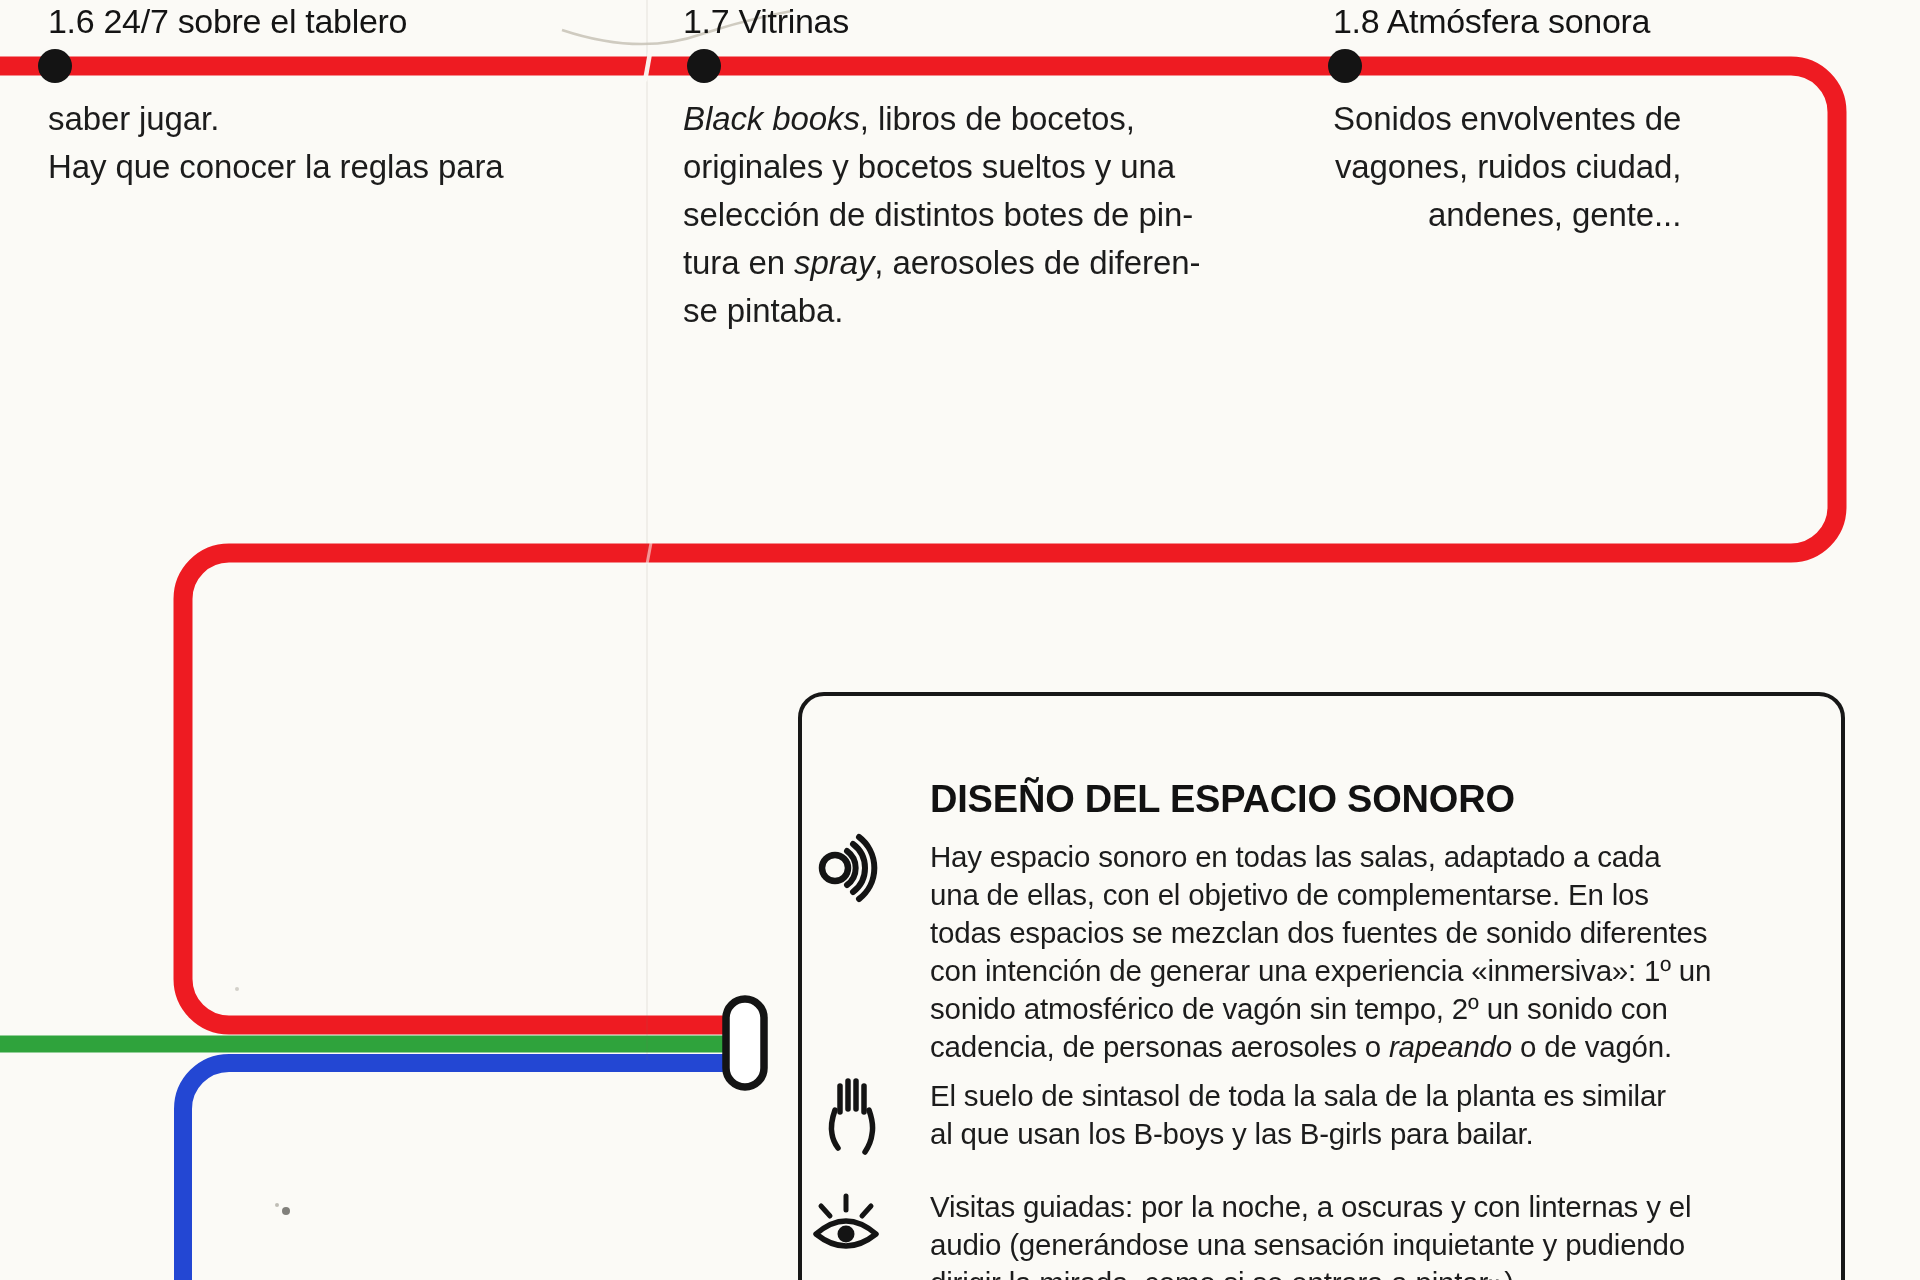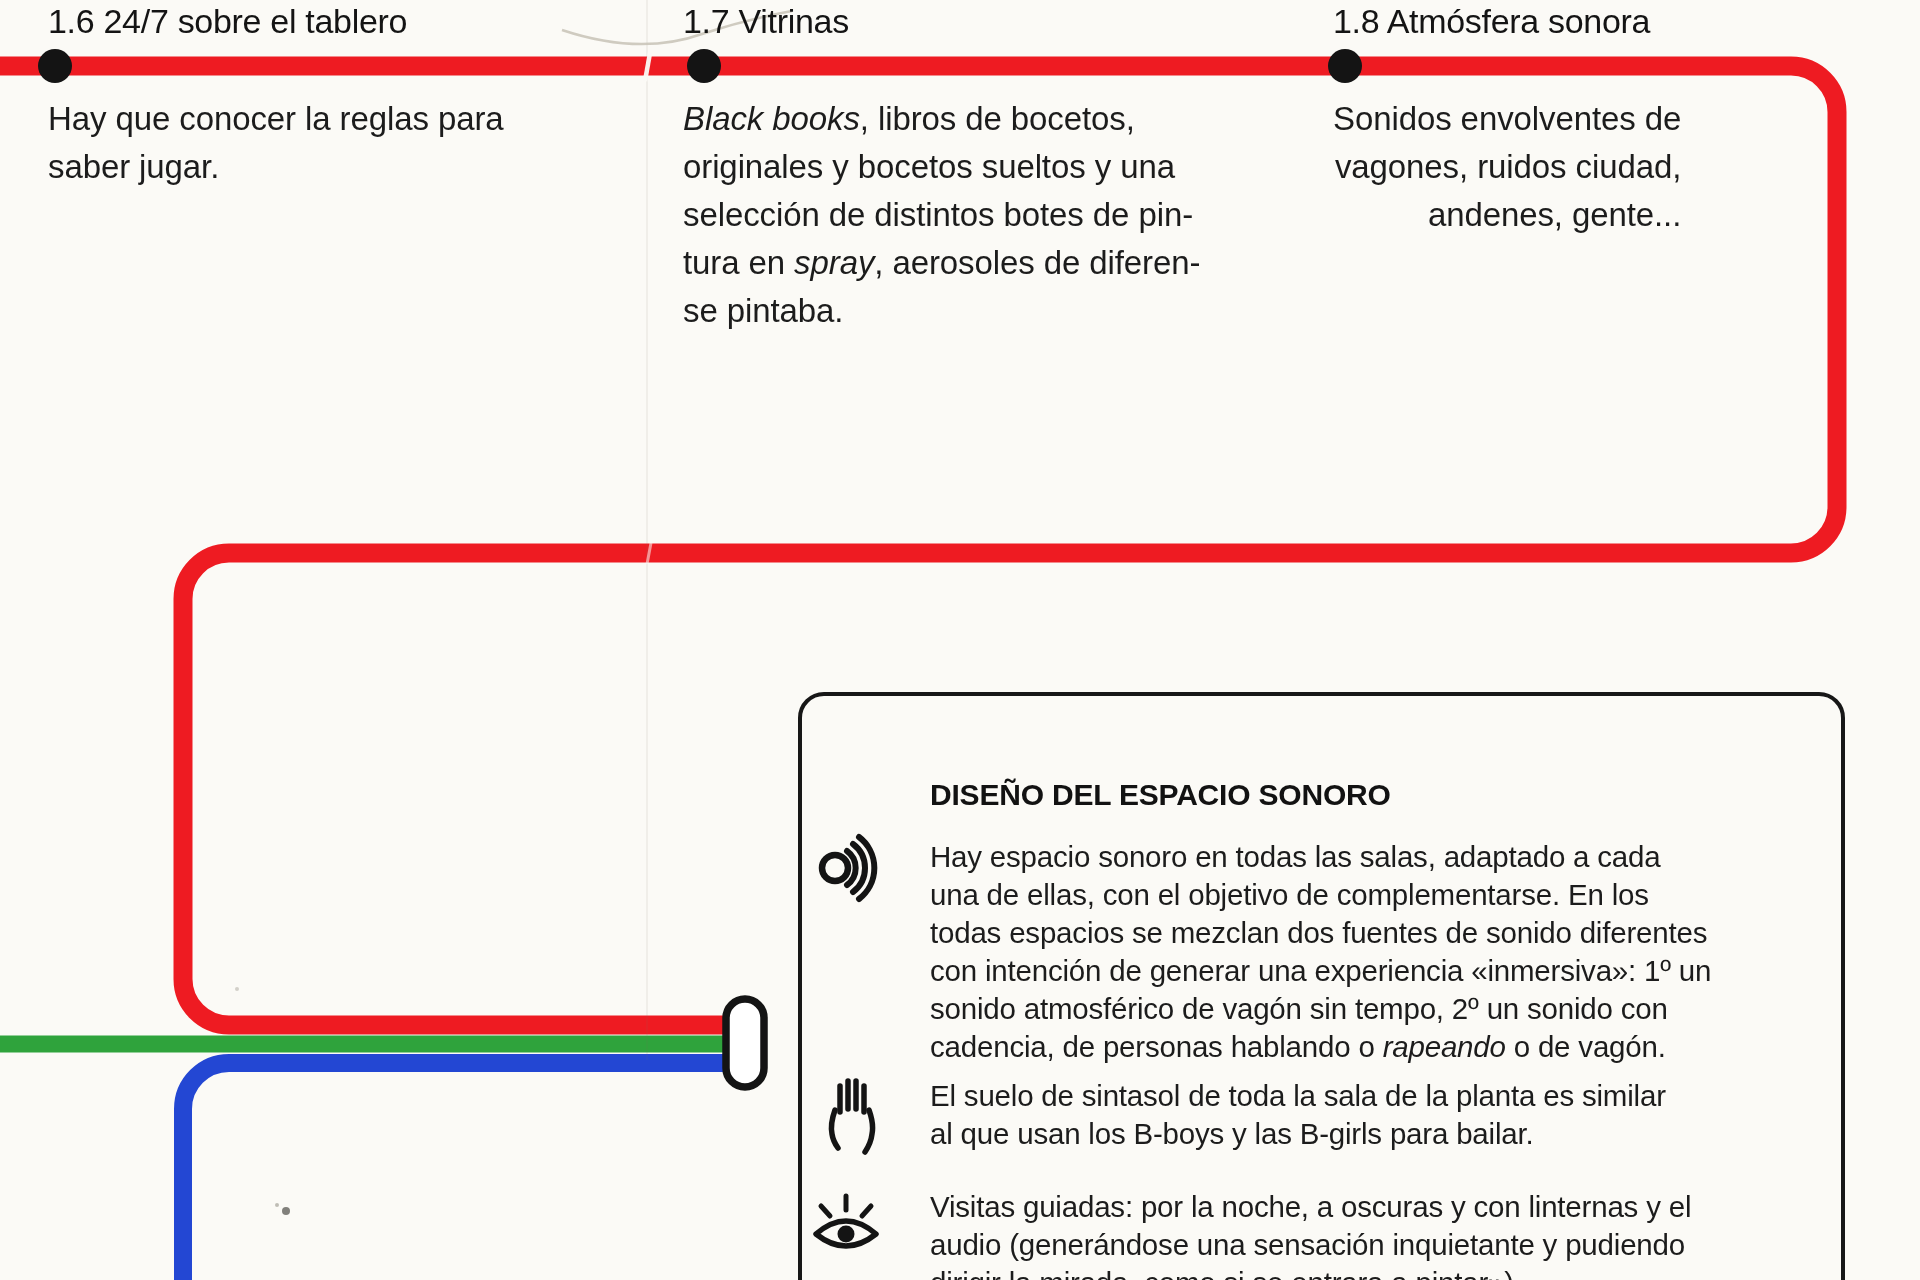--- a/index.html
+++ b/index.html
@@ -25,21 +25,21 @@
   .tline{white-space:nowrap;}
   .tline span{white-space:pre;}
   .it{font-style:italic;}
   
   #info-box{
     left:798px;top:692px;width:1039px;height:690px;
     border:4.5px solid #171717;border-radius:26px;
     background:transparent;
   }
   .box-title{
-    font-size:30px;font-weight:bold;letter-spacing:-0.2px;color:#121212;
+    font-size:38px;font-weight:bold;letter-spacing:-0.2px;color:#121212;
     white-space:nowrap;
   }
   .box-text{
     font-size:29.5px;line-height:38px;letter-spacing:-0.2px;color:#1c1c1c;
   }
   .icon-svg{display:block;}
 </style>
 </head>
 <body>
 
@@ -63,22 +63,22 @@
   <path d="M 562 30 Q 640 56 702 34 Q 748 19 792 11" fill="none" stroke="#c7c2b6" stroke-width="2.5" opacity="0.85"></path>
   <circle cx="286" cy="1211" r="4" fill="#63625c" opacity="0.8"></circle>
   <circle cx="277" cy="1205" r="2" fill="#98948a" opacity="0.6"></circle>
   <circle cx="237" cy="989" r="2" fill="#aaa59b" opacity="0.5"></circle>
 </svg>
 
 <div class="abs" style="left:48px;top:2px;">
   <div class="station-title">1.6 24/7 sobre el tablero</div>
 </div>
 <div class="abs station-body" style="left:48px;top:95px;">
+    <div class="tline"><span>saber jugar.</span></div>
     <div class="tline"><span>Hay que conocer la reglas para</span></div>
-    <div class="tline"><span>saber jugar.</span></div>
   </div>
 
 <div class="abs" style="left:683px;top:2px;">
   <div class="station-title">1.7 Vitrinas</div>
 </div>
 <div class="abs station-body" style="left:683px;top:95px;">
     <div class="tline"><span class="it">Black books</span><span>, libros de bocetos,</span></div>
     <div class="tline"><span>originales y bocetos sueltos y una</span></div>
     <div class="tline"><span>selección de distintos botes de pin-</span></div>
     <div class="tline"><span>tura en </span><span class="it">spray</span><span>, aerosoles de diferen-</span></div>
@@ -104,21 +104,21 @@
       <path d="M 37 12 A 30 30 0 0 1 37 60" fill="none" stroke="#141414" stroke-width="6" stroke-linecap="round"></path>
       <path d="M 43 5 A 39 39 0 0 1 43 67" fill="none" stroke="#141414" stroke-width="6" stroke-linecap="round"></path>
     </svg>
   </div>
   <div class="abs box-text" style="left:128px;top:142px;">
       <div class="tline"><span>Hay espacio sonoro en todas las salas, adaptado a cada</span></div>
       <div class="tline"><span>una de ellas, con el objetivo de complementarse. En los</span></div>
       <div class="tline"><span>todas espacios se mezclan dos fuentes de sonido diferentes</span></div>
       <div class="tline"><span>con intención de generar una experiencia «inmersiva»: 1º un</span></div>
       <div class="tline"><span>sonido atmosférico de vagón sin tempo, 2º un sonido con</span></div>
-      <div class="tline"><span>cadencia, de personas hablando o </span><span class="it">rapeando</span><span> o de vagón.</span></div>
+      <div class="tline"><span>cadencia, de personas aerosoles o </span><span class="it">rapeando</span><span> o de vagón.</span></div>
     </div>
 
   <div class="abs" style="left:24px;top:382px;">
     <svg class="icon-svg" width="50" height="78" viewBox="0 0 50 78">
       <line x1="14" y1="8" x2="14" y2="34" stroke="#141414" stroke-width="5.5" stroke-linecap="round"></line>
       <line x1="22" y1="3" x2="22" y2="31" stroke="#141414" stroke-width="5.5" stroke-linecap="round"></line>
       <line x1="30" y1="3" x2="30" y2="31" stroke="#141414" stroke-width="5.5" stroke-linecap="round"></line>
       <line x1="38" y1="8" x2="38" y2="34" stroke="#141414" stroke-width="5.5" stroke-linecap="round"></line>
       <path d="M 9 32 Q 4 46 6 56 Q 7 63 12 70" fill="none" stroke="#141414" stroke-width="5.5" stroke-linecap="round"></path>
       <path d="M 43 32 Q 48 46 46 56 Q 45 65 39 74" fill="none" stroke="#141414" stroke-width="5.5" stroke-linecap="round"></path>

